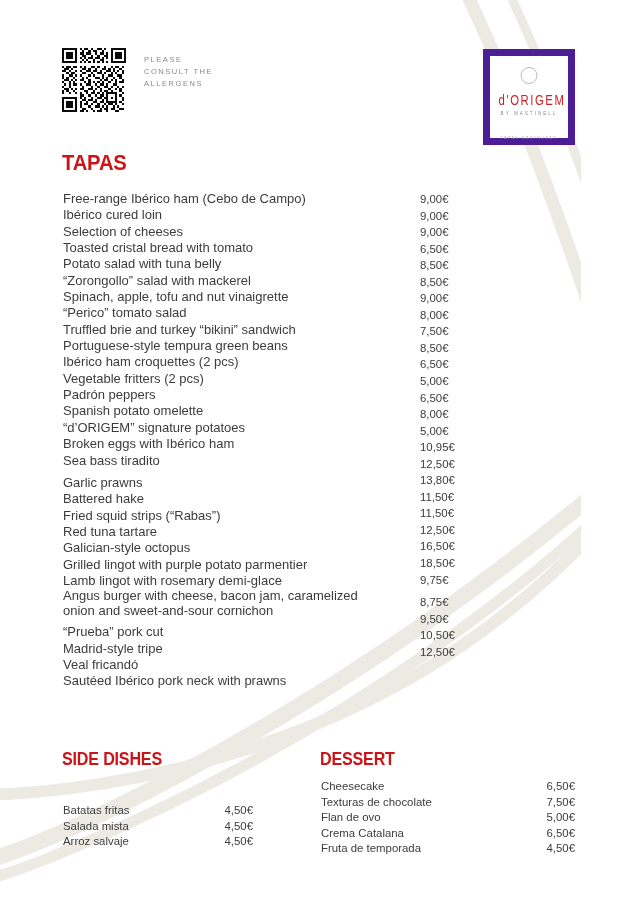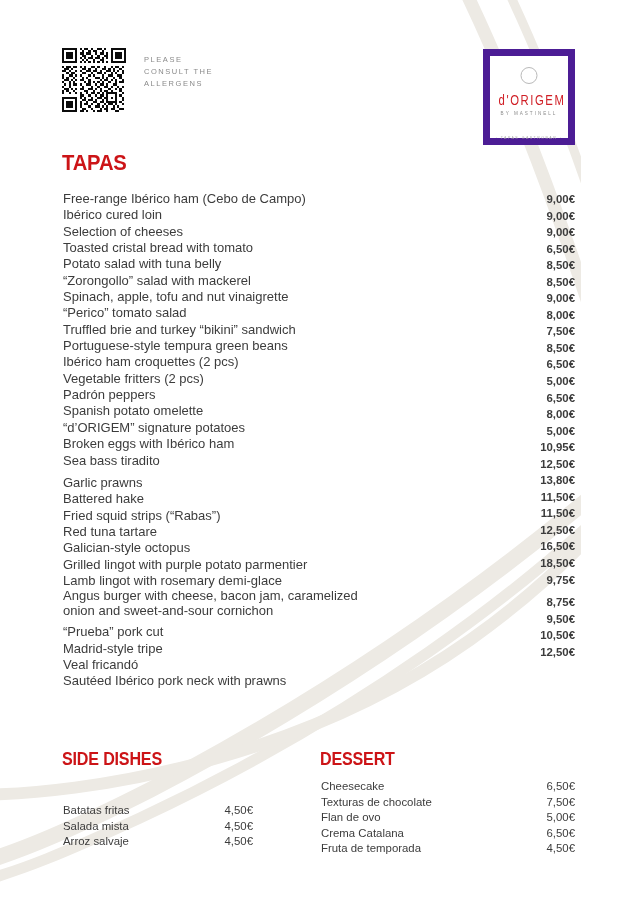--- a/index.html
+++ b/index.html
@@ -150,22 +150,20 @@
     position: absolute;
     left: 63px;
     top: 191px;
     width: 400px;
   }
   #tapas-prices {
     position: absolute;
     left: 420px;
     top: 191px;
     width: 155px;
-    text-align: right;
-    font-weight: bold;
   }
   .item-name {
     font-size: 13px;
     line-height: 16.35px;
     color: #3c3c3c;
     white-space: nowrap;
   }
   .item-price {
     font-size: 11.4px;
     line-height: 16.55px;

